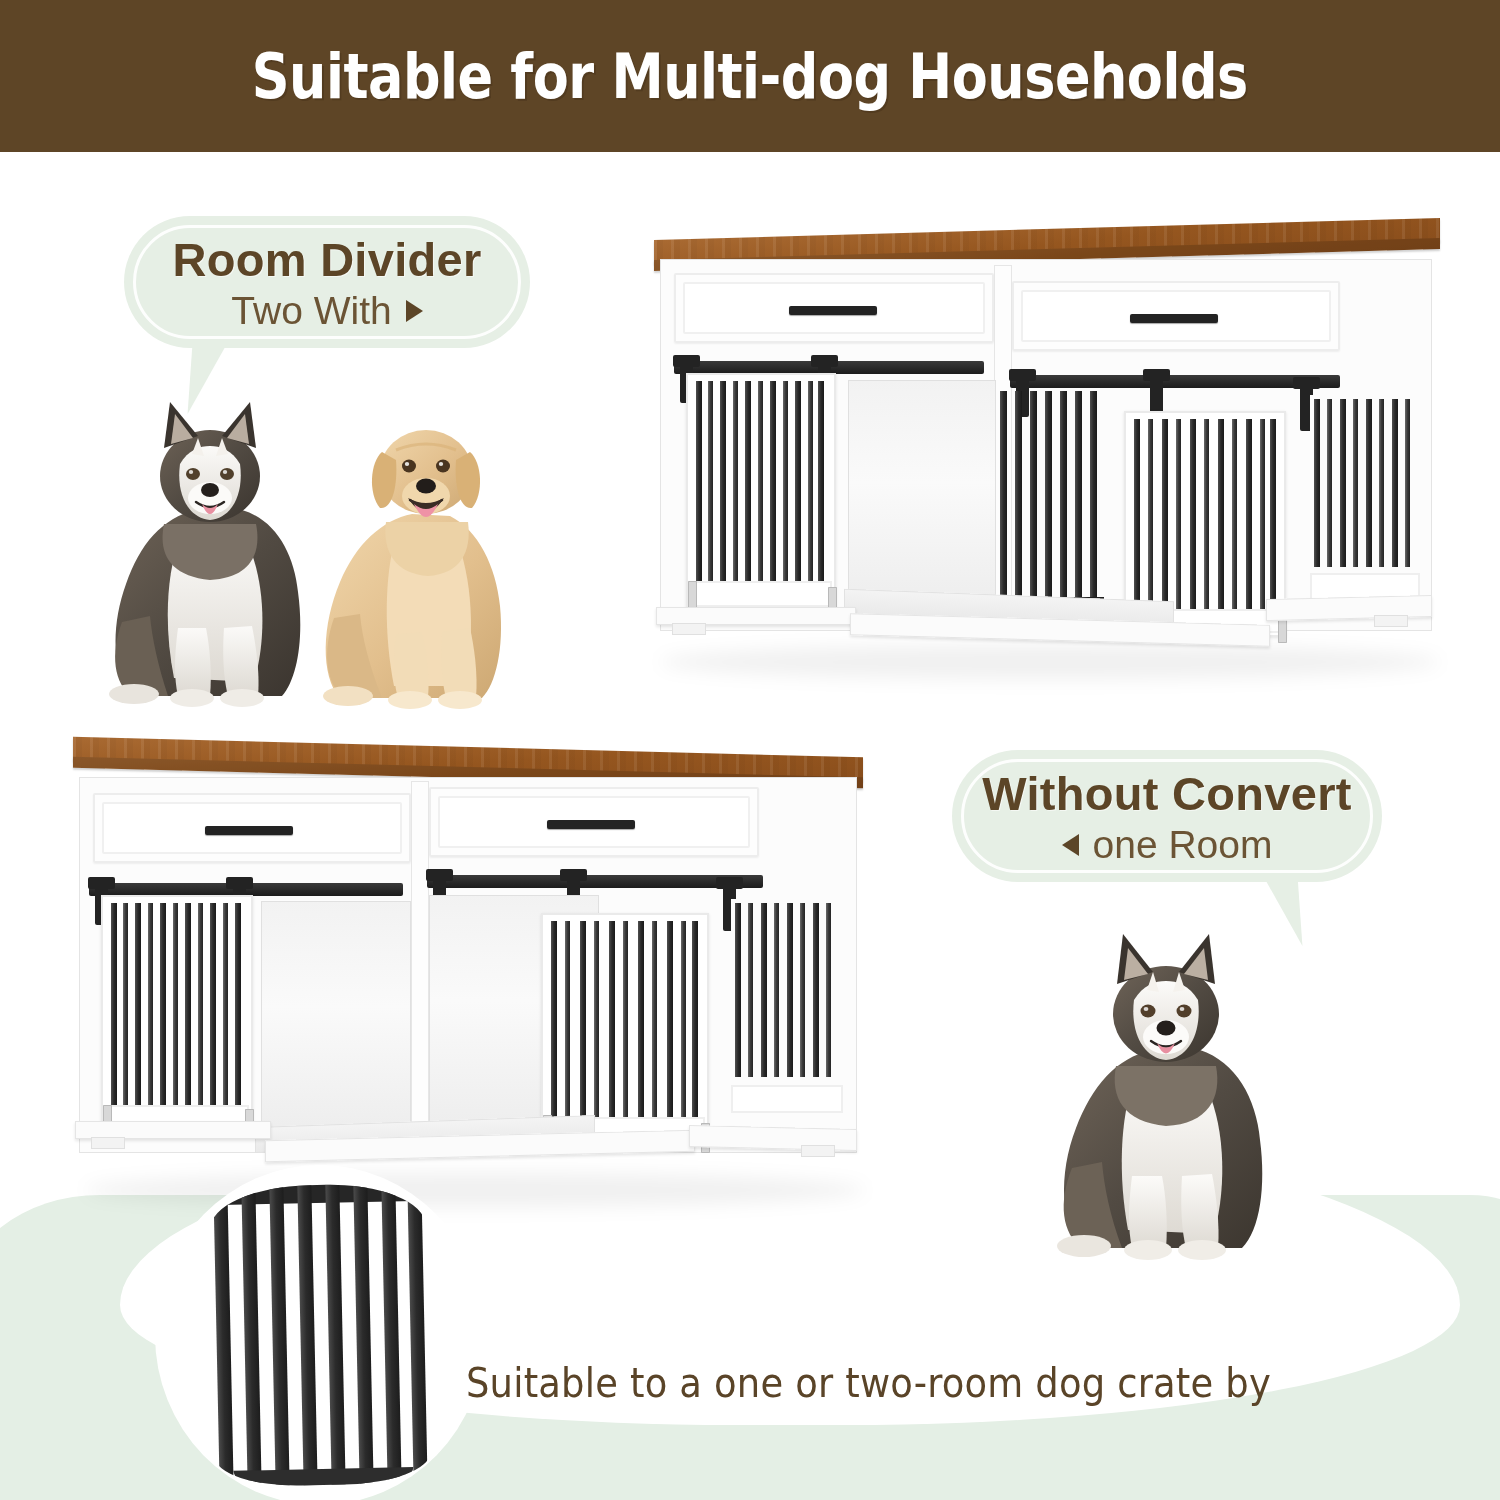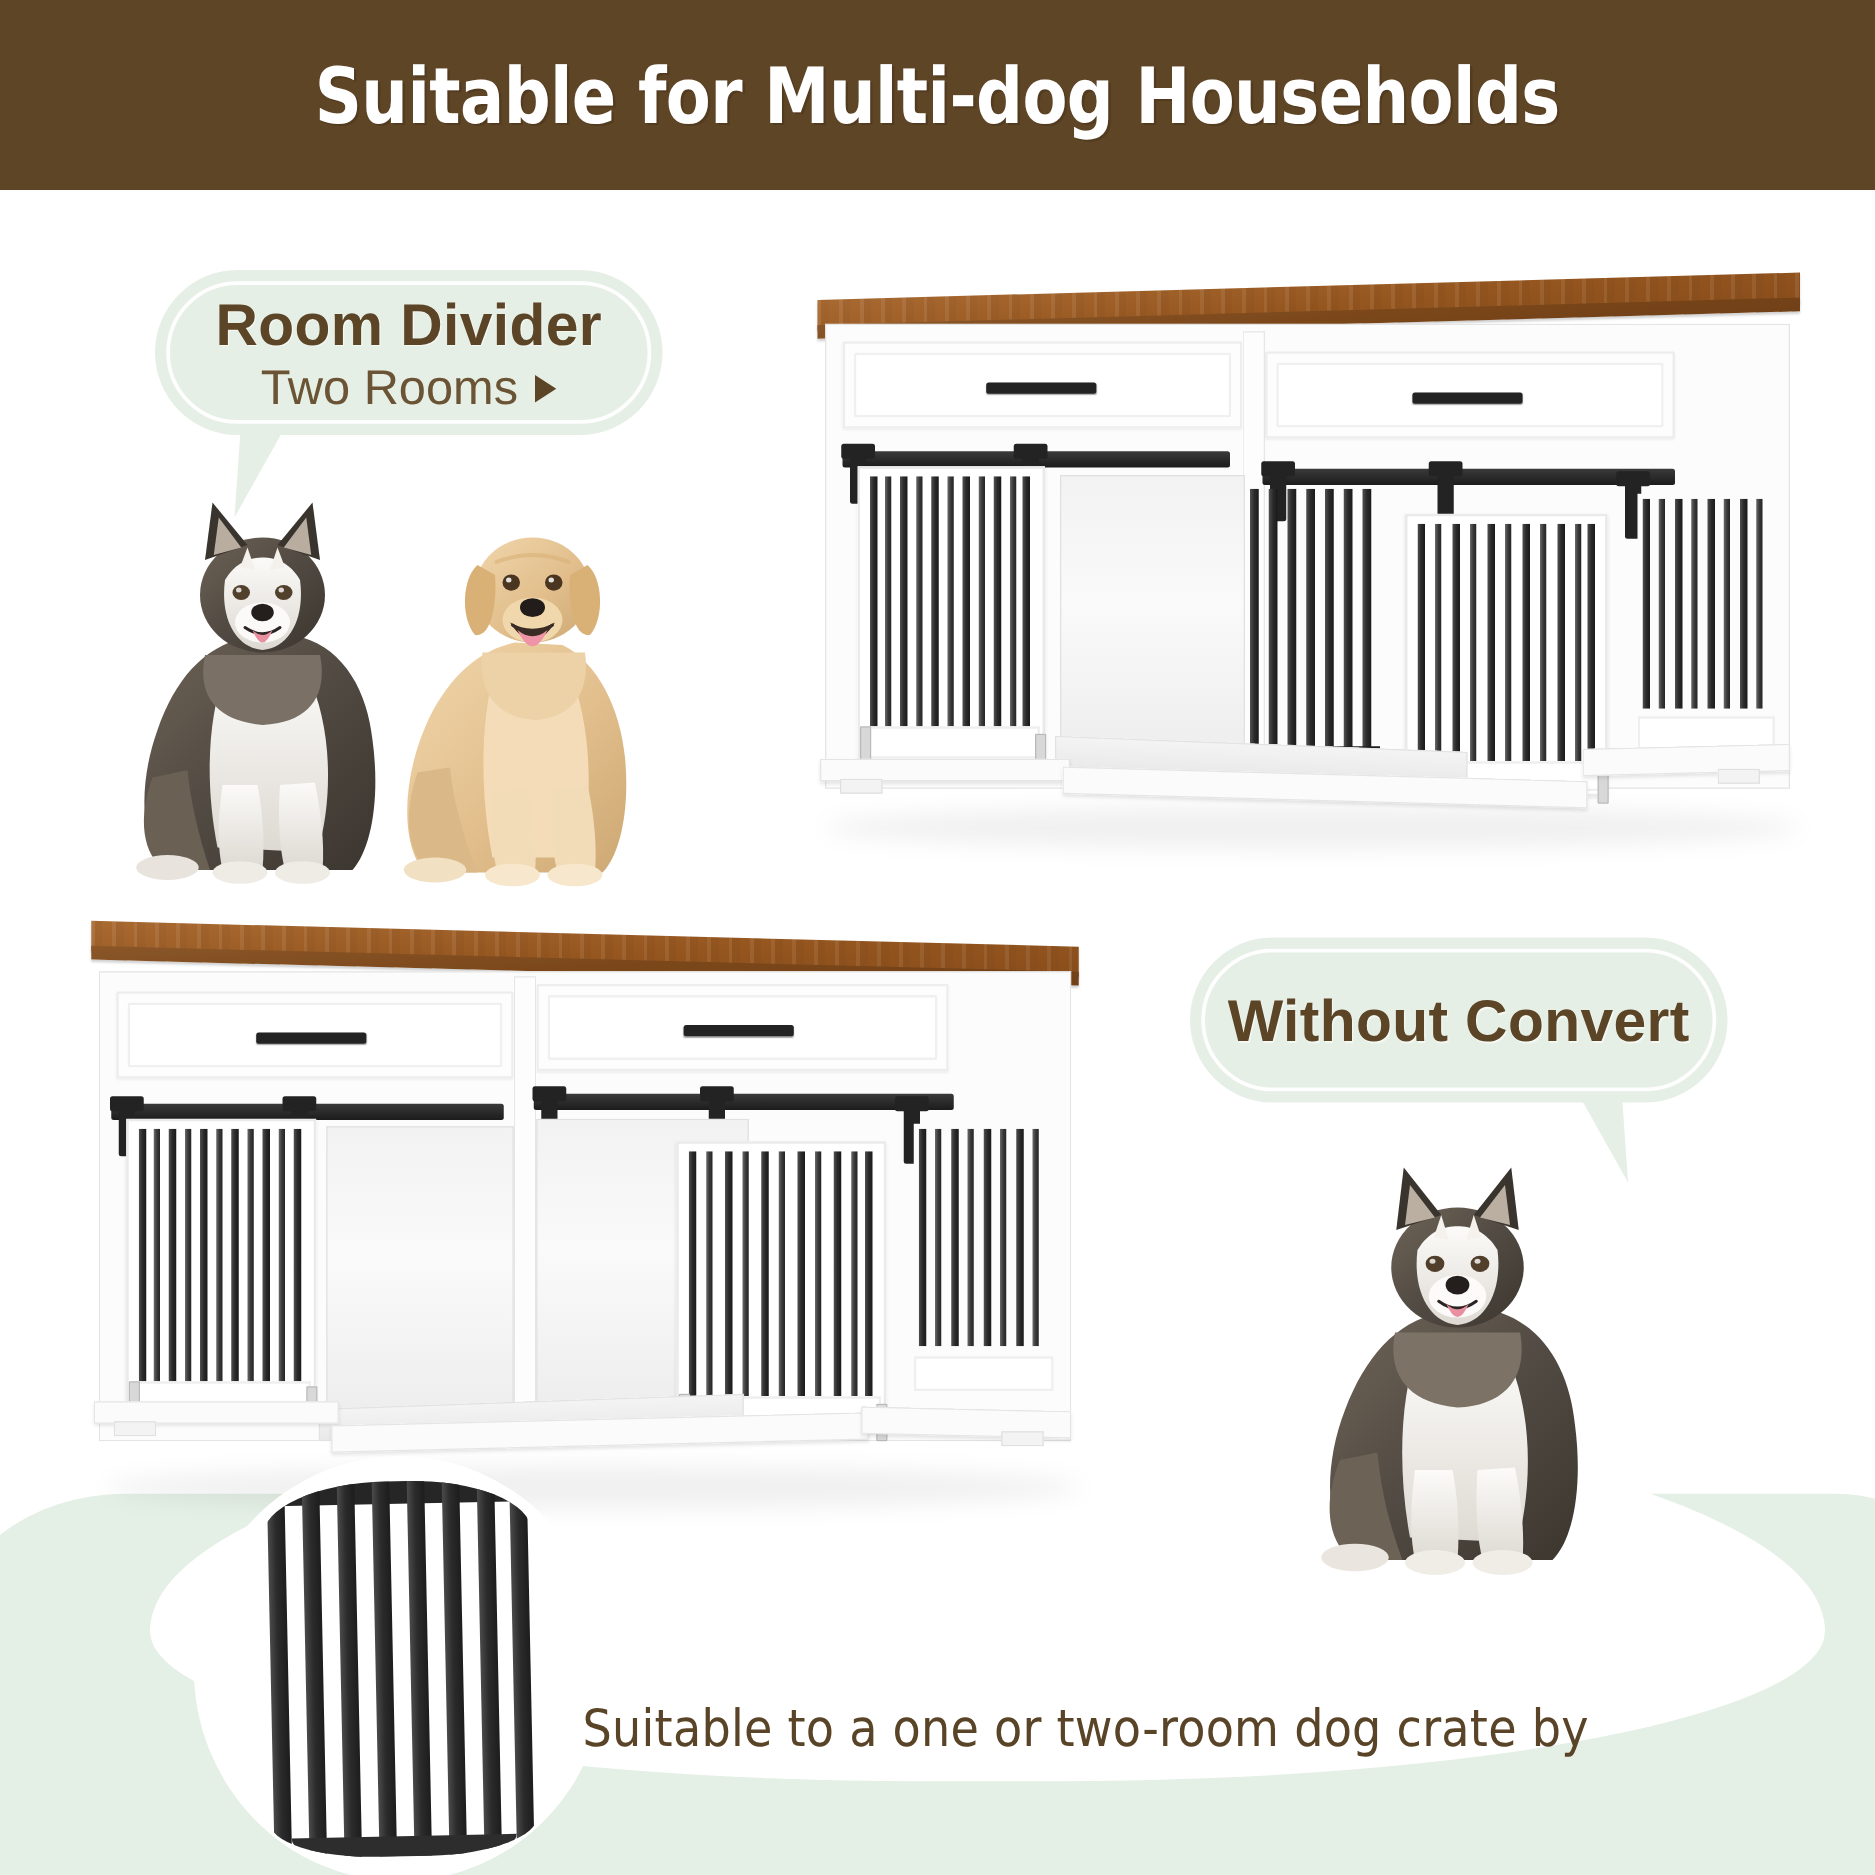--- a/index.html
+++ b/index.html
@@ -581,28 +581,32 @@
       <ellipse cx="128" cy="118" rx="9.5" ry="7.5" fill="#241f1c"></ellipse>
       <path d="M113 131 Q128 142 143 131" stroke="#2a2522" stroke-width="2.4" fill="none" stroke-linecap="round"></path>
       <path d="M119 133 Q128 154 137 133 Q128 142 119 133 Z" fill="#e88fa0"></path>
     </svg>
   </div>
 
   <div class="tail" id="tail-with"></div>
   <div class="bubble" id="bubble-with">
     <div class="bubble-title">Room Divider</div>
     <div class="bubble-sub">
-      <span>Two Rooms</span>
+      <span>Two With</span>
       <span class="tri-right"></span>
     </div>
   </div>
 
   <div class="tail" id="tail-without"></div>
   <div class="bubble" id="bubble-without">
     <div class="bubble-title">Without Convert</div>
+    <div class="bubble-sub">
+      <span class="tri-left"></span>
+      <span>one Room</span>
+    </div>
   </div>
 
   <div class="detail-circle">
     <div class="detail-panel">
       <div class="detail-arc-top"></div>
       <span class="detail-bar" style="left:4px;"></span>
       <span class="detail-bar" style="left:32px;"></span>
       <span class="detail-bar" style="left:60px;"></span>
       <span class="detail-bar" style="left:88px;"></span>
       <span class="detail-bar" style="left:116px;"></span>

